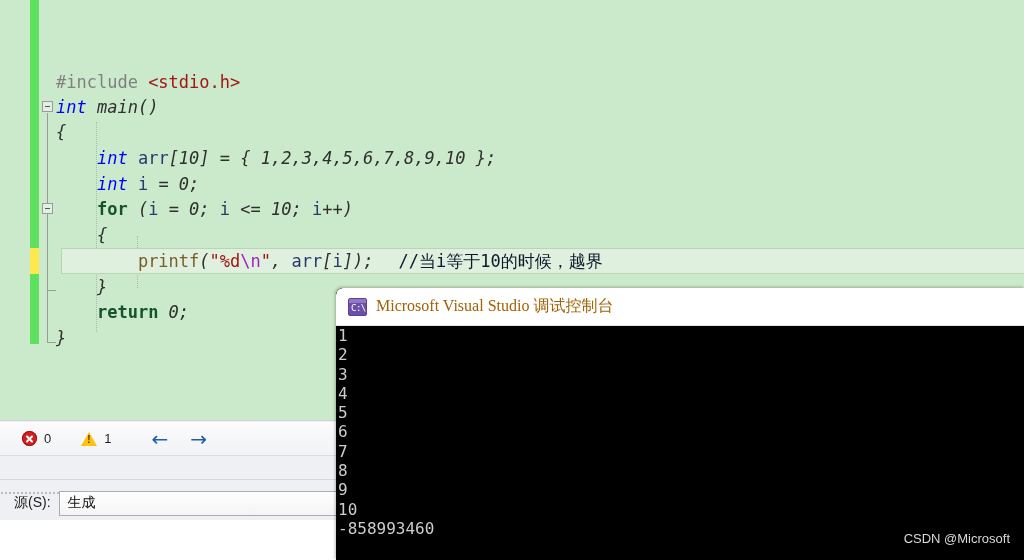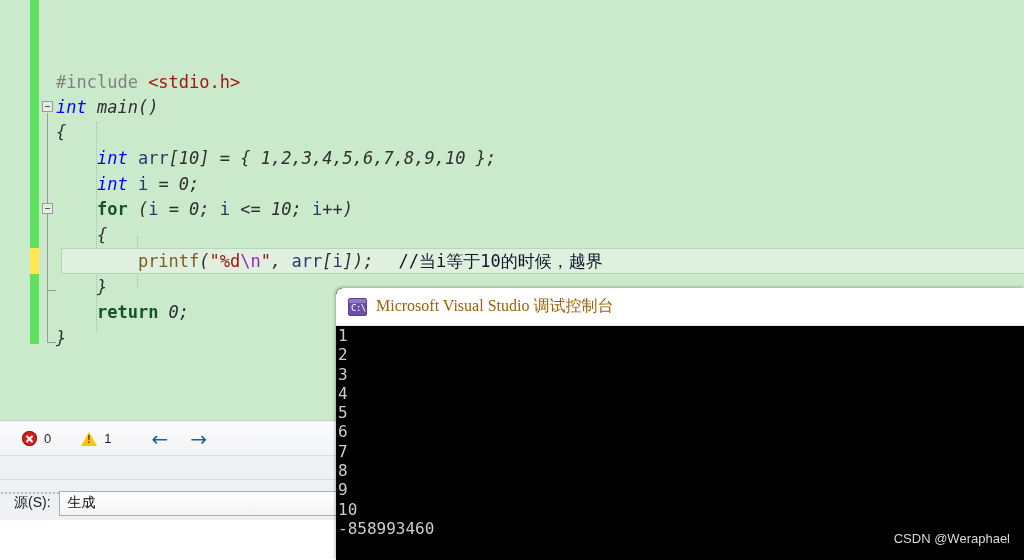--- a/index.html
+++ b/index.html
@@ -359,16 +359,16 @@
 2
 3
 4
 5
 6
 7
 8
 9
 10
 -858993460</div>
-    <div class="watermark">CSDN @Weraphael</div>
+    <div class="watermark">CSDN @Microsoft</div>
   </div>
 
 </div>
 
 </body></html>

